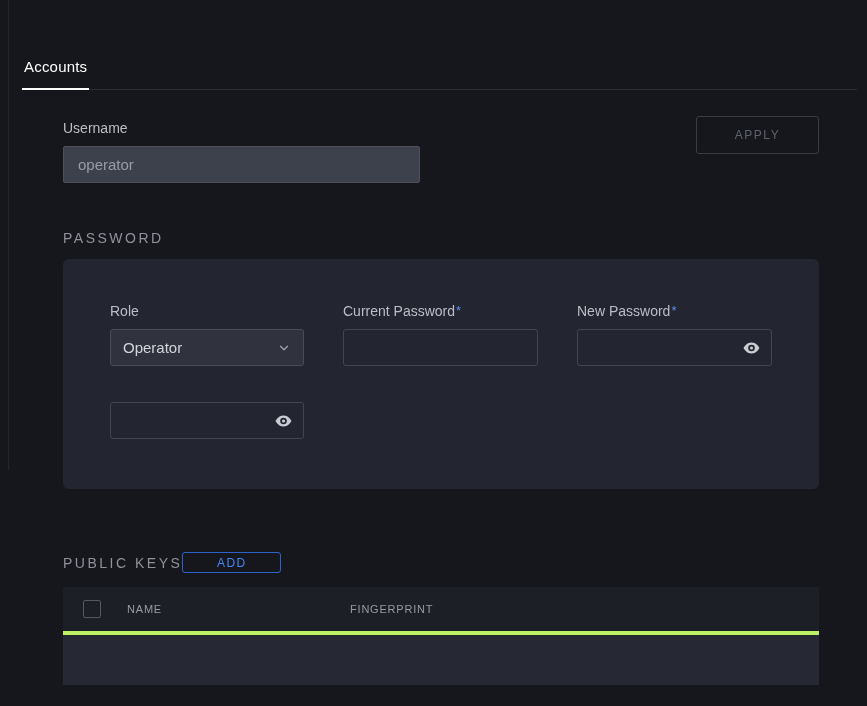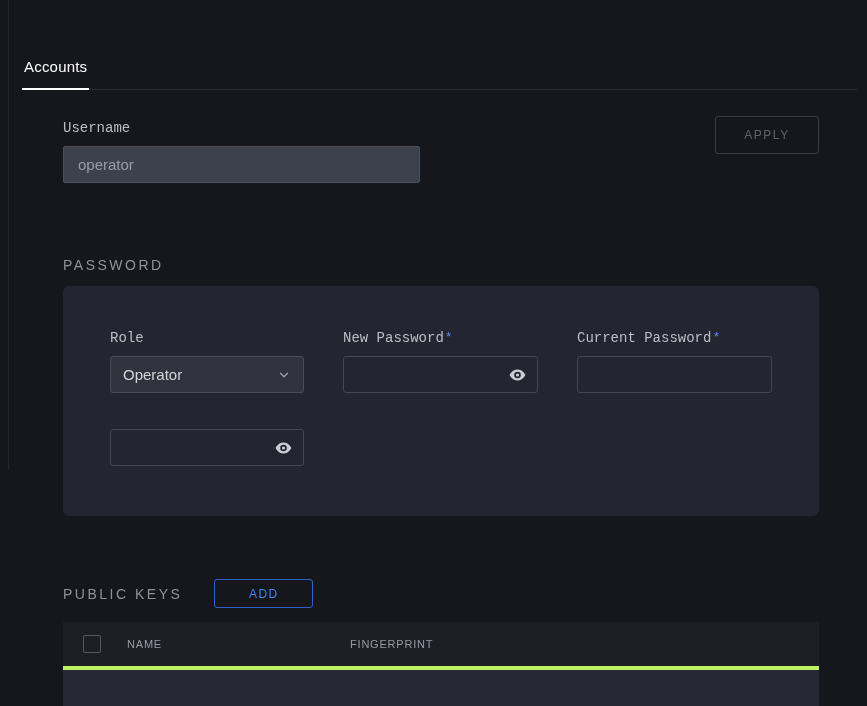--- a/index.html
+++ b/index.html
@@ -42,53 +42,52 @@
     margin-top: 30px;
     display: flex;
     justify-content: space-between;
     align-items: flex-start;
   }
   .field-label {
     display: block;
     color: #bcbec5;
     font-size: 14px;
     margin-bottom: 10px;
-    font-family: Liberation Mono, monospace;
   }
   .username-input {
     width: 357px; height: 37px;
     background: #3d414b;
     border: 1px solid #4d505a;
     border-radius: 2px;
     color: #999ca4;
     font-size: 15px;
     padding: 0 14px;
     font-family: "Liberation Sans", sans-serif;
     outline: none;
   }
   .apply-btn {
     margin-top: -4px;
-    width: 104px; height: 38px;
+    width: 123px; height: 38px;
     background: transparent;
     border: 1px solid #3a3d46;
     border-radius: 3px;
     color: #5f636d;
     font-size: 12px;
     letter-spacing: 1.5px;
     font-family: "Liberation Sans", sans-serif;
     cursor: pointer;
   }
 
   
   .section-heading {
     color: #8f929b;
     font-size: 14px;
     letter-spacing: 2.5px;
   }
-  .password-heading { margin-top: 74px; }
+  .password-heading { margin-top: 47px; }
   .panel {
     margin-top: 13px;
     background: #232631;
     border-radius: 6px;
     padding: 44px 47px 50px 47px;
   }
   .panel-grid {
     display: grid;
     grid-template-columns: 194px 195px 195px;
     column-gap: 39px;
@@ -137,30 +136,29 @@
   .eye-icon svg { display: block; width: 100%; height: 100%; }
 
   
   .pk-row {
     margin-top: 63px;
     display: flex;
     align-items: center;
     padding-right: 21px;
   }
   .add-btn {
-    width: 99px; height: 29px;
+    width: 99px; height: 21px;
     background: transparent;
     border: 1px solid #2f62c9;
     border-radius: 3px;
     color: #4285f4;
     font-size: 12px;
     letter-spacing: 1.5px;
     font-family: "Liberation Sans", sans-serif;
     cursor: pointer;
-    margin-left: 32px;
   }
   .pk-table { margin-top: 14px; }
   .pk-header {
     background: #1d1f27;
     height: 48px;
     display: flex;
     align-items: center;
     border-bottom: 4px solid #bef264;
   }
   .pk-body-row {
@@ -215,44 +213,44 @@
 
       <div>
         <label class="field-label">Role</label>
         <div class="select-box">
           <span>Operator</span>
           <span class="chevron-icon">
             <svg width="14" height="14" viewBox="0 0 24 24" fill="none" stroke="#9ba0a8" stroke-width="2.4" stroke-linecap="round" stroke-linejoin="round">
               <path d="M6 9l6 6 6-6"></path>
             </svg>
           </span>
+        </div>
+      </div>
+
+      <div>
+        <label class="field-label"><span>Current Password</span><span class="required">*</span></label>
+        <div class="input-wrap">
+          <input class="dark-input" type="password" value="" style="">
         </div>
       </div>
 
       <div>
         <label class="field-label"><span>New Password</span><span class="required">*</span></label>
         <div class="input-wrap">
           <input class="dark-input with-icon" type="password" value="" style="">
           <span class="eye-icon">
             <svg viewBox="0 0 24 24">
               <path fill="#c9ccd2" fill-rule="evenodd" d="M12 5c-6.9 0-10 7-10 7s3.1 7 10 7 10-7 10-7-3.1-7-10-7zm0 11.2a4.2 4.2 0 1 1 0-8.4 4.2 4.2 0 0 1 0 8.4z"></path>
               <circle cx="12" cy="12" r="2" fill="#c9ccd2"></circle>
             </svg>
           </span>
         </div>
       </div>
 
       <div>
-        <label class="field-label"><span>Current Password</span><span class="required">*</span></label>
-        <div class="input-wrap">
-          <input class="dark-input" type="password" value="" style="">
-        </div>
-      </div>
-
-      <div>
         <div class="input-wrap">
           <input class="dark-input with-icon" type="password" value="" style="">
           <span class="eye-icon">
             <svg viewBox="0 0 24 24">
               <path fill="#c9ccd2" fill-rule="evenodd" d="M12 5c-6.9 0-10 7-10 7s3.1 7 10 7 10-7 10-7-3.1-7-10-7zm0 11.2a4.2 4.2 0 1 1 0-8.4 4.2 4.2 0 0 1 0 8.4z"></path>
               <circle cx="12" cy="12" r="2" fill="#c9ccd2"></circle>
             </svg>
           </span>
         </div>
       </div>

